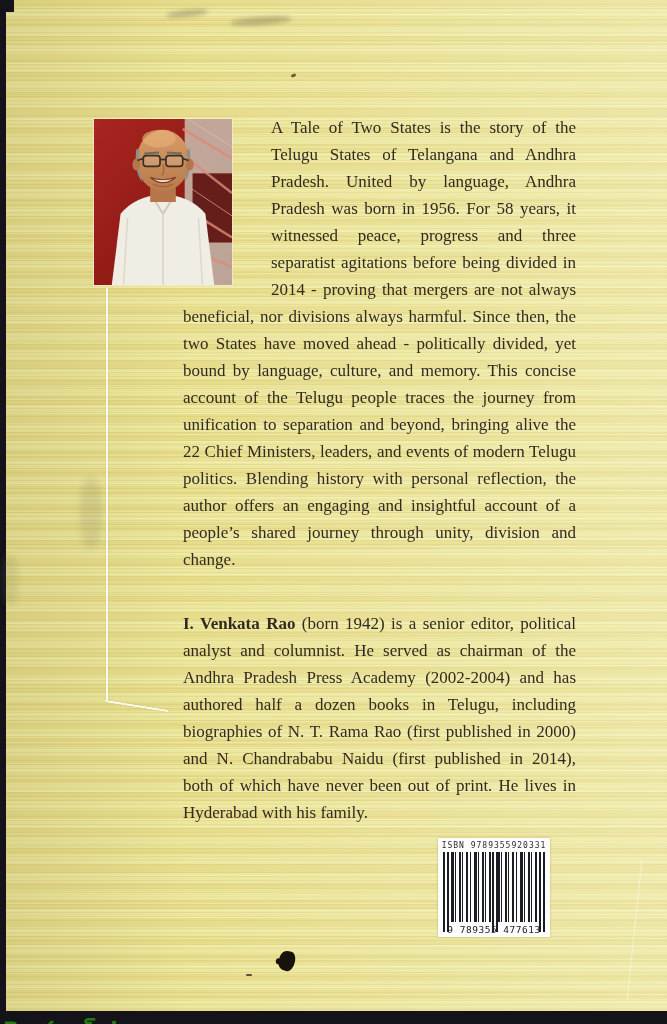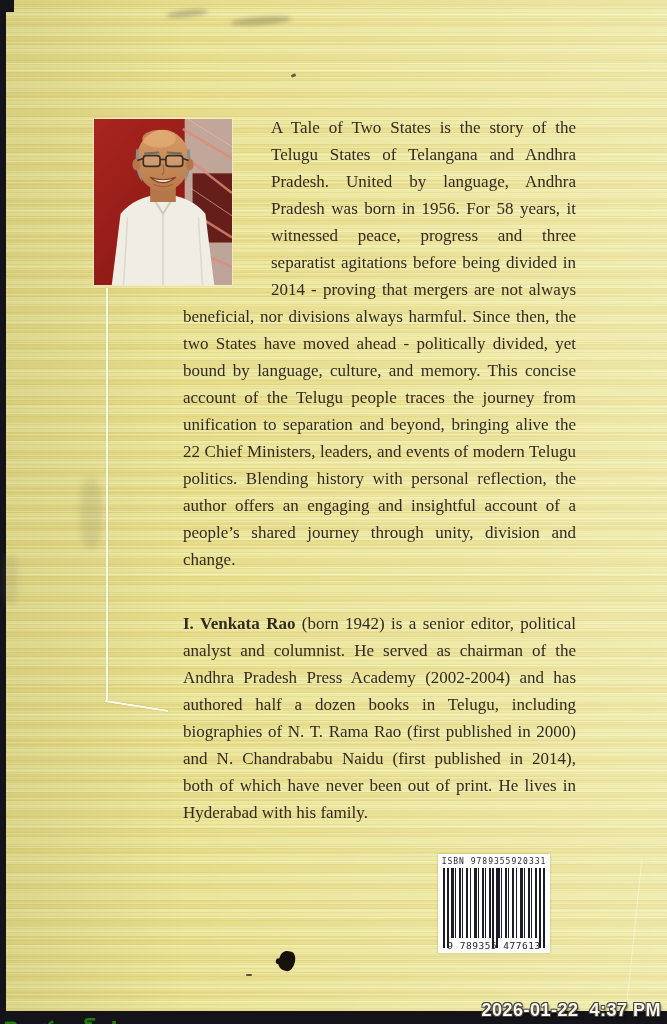--- a/index.html
+++ b/index.html
@@ -30,21 +30,21 @@
 
   
   .copy{color:#322a20;font-size:17px;line-height:27px;text-align:justify;margin-left:20px;}
   #synopsis{left:163px;top:114px;width:393px;}
   #wrap-spacer{float:left;width:88px;height:180px;}
   #bio{left:163px;top:610px;width:393px;}
   #bio b{font-weight:bold;}
 
   
   #barcode{left:438px;top:838px;width:112px;height:99px;background:#fdfdfb;
-    box-shadow:0 0 2px rgba(80,70,20,0.35);margin-top:16px;}
+    box-shadow:0 0 2px rgba(80,70,20,0.35);}
   #isbn-label{position:absolute;left:0;top:3px;width:100%;text-align:center;
     font-family:"DejaVu Sans Mono", monospace;font-size:8px;letter-spacing:1px;color:#2a2a33;white-space:nowrap;}
   #bars{position:absolute;left:5px;right:5px;top:14px;height:70px;
     background:repeating-linear-gradient(90deg,
       #1c1c26 0 2px, #fdfdfb 2px 4px,
       #1c1c26 4px 5px, #fdfdfb 5px 8px,
       #1c1c26 8px 11px, #fdfdfb 11px 12px,
       #1c1c26 12px 13px, #fdfdfb 13px 16px,
       #1c1c26 16px 18px, #fdfdfb 18px 19px,
       #1c1c26 19px 20px, #fdfdfb 20px 23px);}
@@ -183,21 +183,20 @@
   </div>
 
   <div id="store-logo" class="layer">
     <div id="logo-telugu">తెలుగుబుక్స్.in</div>
     <div id="logo-strip"></div>
     <div id="logo-store-name">Navodaya Book House</div>
     <div id="logo-squiggle"></div>
     <div id="logo-since">Since...1990</div>
   </div>
 
-  <div id="timestamp" class="layer">2026-01-22  4:37 PM</div>
 
   <div id="ink-blob" class="mark"></div>
   <div id="speck-1" class="mark"></div>
   <div id="speck-2" class="mark"></div>
   <div id="smudge-1" class="mark smudge"></div>
   <div id="smudge-2" class="mark smudge"></div>
   <div id="smudge-3" class="mark"></div>
   <div id="smudge-4" class="mark"></div>
   <div id="crease-v" class="mark crease"></div>
   <div id="crease-h" class="mark crease"></div>

